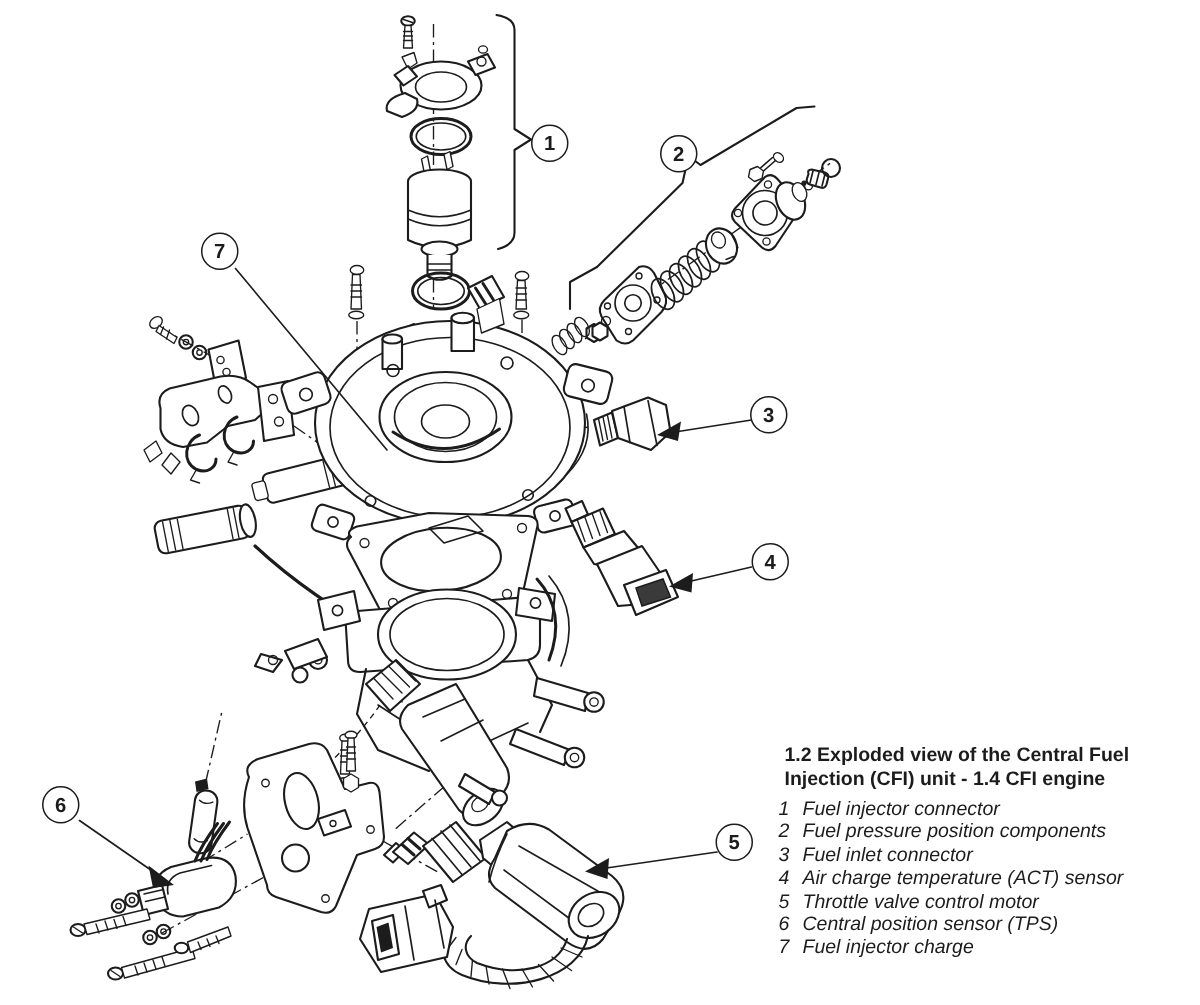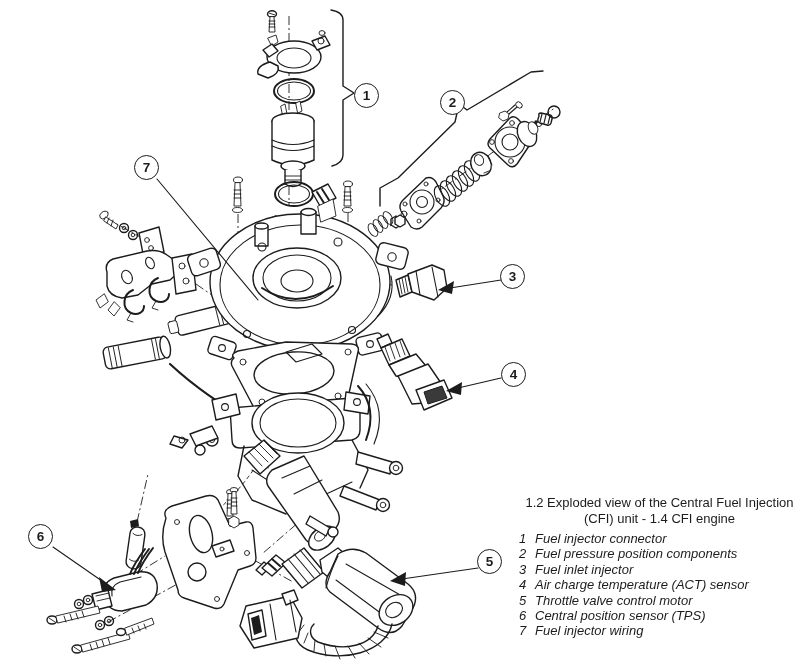--- a/index.html
+++ b/index.html
@@ -15,21 +15,21 @@
   .wire{fill:none;stroke:#1c1c1c;stroke-width:2.6;stroke-linecap:round;}
   .blk{fill:#1c1c1c;stroke:none;}
   .dash{fill:none;stroke:#1c1c1c;stroke-width:0.9;stroke-dasharray:9 3 2 3;}
   .dot2{fill:none;stroke:#1c1c1c;stroke-width:0.9;stroke-dasharray:4 3;}
   
   .callout{position:absolute;width:25px;height:25px;border:1.8px solid #1c1c1c;border-radius:50%;
            background:#fff;display:flex;align-items:center;justify-content:center;
            font-size:13.5px;font-weight:bold;z-index:3;box-sizing:border-box;}
   
   .caption{position:absolute;left:513px;top:495px;width:283px;z-index:2;}
-  .caption-title{font-size:13px;font-weight:normal;line-height:16px;text-align:center;padding-left:10px;}
+  .caption-title{font-size:13px;font-weight:bold;line-height:16px;padding-left:10px;}
   .legend{margin-top:4px;font-style:italic;font-size:13px;line-height:15.4px;}
   .legend-row{display:flex;}
   .legend-num{width:16px;text-align:left;padding-left:6px;flex:none;}
   .legend-label{flex:1;}
 </style>
 </head>
 <body>
 
 <div class="stage">
 
@@ -453,34 +453,34 @@
       <div class="legend-row">
         <span class="legend-num">1</span>
         <span class="legend-label">Fuel injector connector</span>
       </div>
       <div class="legend-row">
         <span class="legend-num">2</span>
         <span class="legend-label">Fuel pressure position components</span>
       </div>
       <div class="legend-row">
         <span class="legend-num">3</span>
-        <span class="legend-label">Fuel inlet injector</span>
+        <span class="legend-label">Fuel inlet connector</span>
       </div>
       <div class="legend-row">
         <span class="legend-num">4</span>
         <span class="legend-label">Air charge temperature (ACT) sensor</span>
       </div>
       <div class="legend-row">
         <span class="legend-num">5</span>
         <span class="legend-label">Throttle valve control motor</span>
       </div>
       <div class="legend-row">
         <span class="legend-num">6</span>
         <span class="legend-label">Central position sensor (TPS)</span>
       </div>
       <div class="legend-row">
         <span class="legend-num">7</span>
-        <span class="legend-label">Fuel injector wiring</span>
+        <span class="legend-label">Fuel injector charge</span>
       </div>
     </div>
   </div>
 
 </div>
 
 </body></html>

